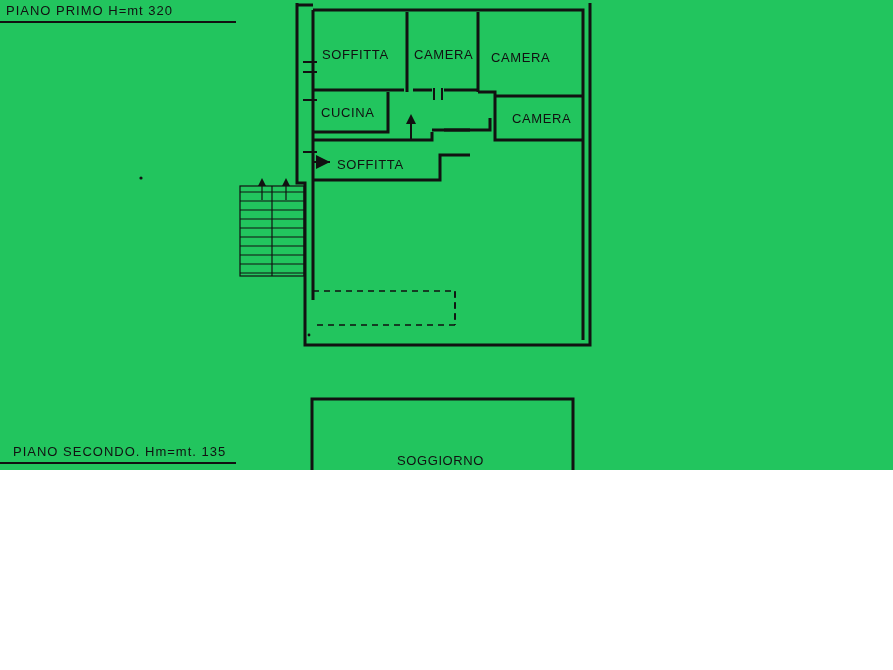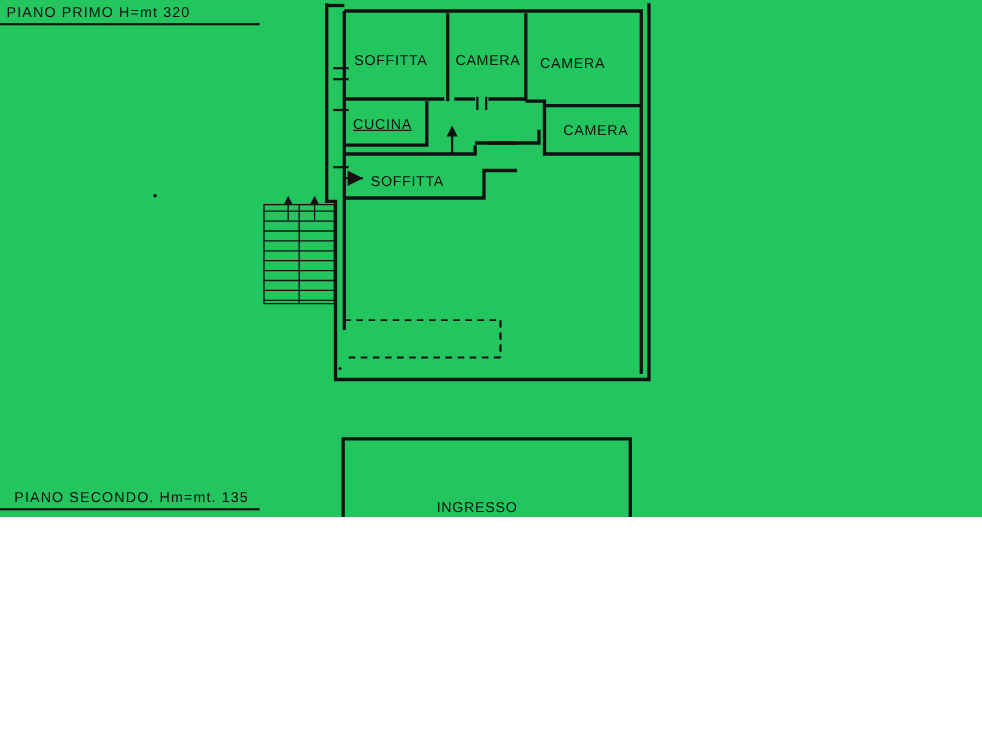--- a/index.html
+++ b/index.html
@@ -146,24 +146,24 @@
 
   <div class="lbl plan-title" style="left:6px; top:3px;">PIANO   PRIMO  H=mt  320</div>
   <div class="underline-bar" style="left:0px; top:21px; width:236px;"></div>
 
   <div class="lbl room-label" style="left:322px; top:47px;">SOFFITTA</div>
 
   <div class="lbl room-label" style="left:414px; top:47px;">CAMERA</div>
 
   <div class="lbl room-label" style="left:491px; top:50px;">CAMERA</div>
 
-  <div class="lbl room-label" style="left:321px; top:105px;text-decoration:underline;">CUCINA</div>
+  <div class="lbl room-label" style="left:321px; top:105px;">CUCINA</div>
 
   <div class="lbl room-label" style="left:512px; top:111px;">CAMERA</div>
 
   <div class="lbl room-label" style="left:337px; top:157px;">SOFFITTA</div>
 
   <div class="lbl plan-title" style="left:13px; top:444px;">PIANO   SECONDO.  Hm=mt. 135</div>
   <div class="underline-bar" style="left:0px; top:462px; width:236px;"></div>
 
-  <div class="lbl room-label" style="left:397px; top:453px;">INGRESSO</div>
+  <div class="lbl room-label" style="left:397px; top:453px;">SOGGIORNO</div>
 
 </div>
 
 </body></html>

